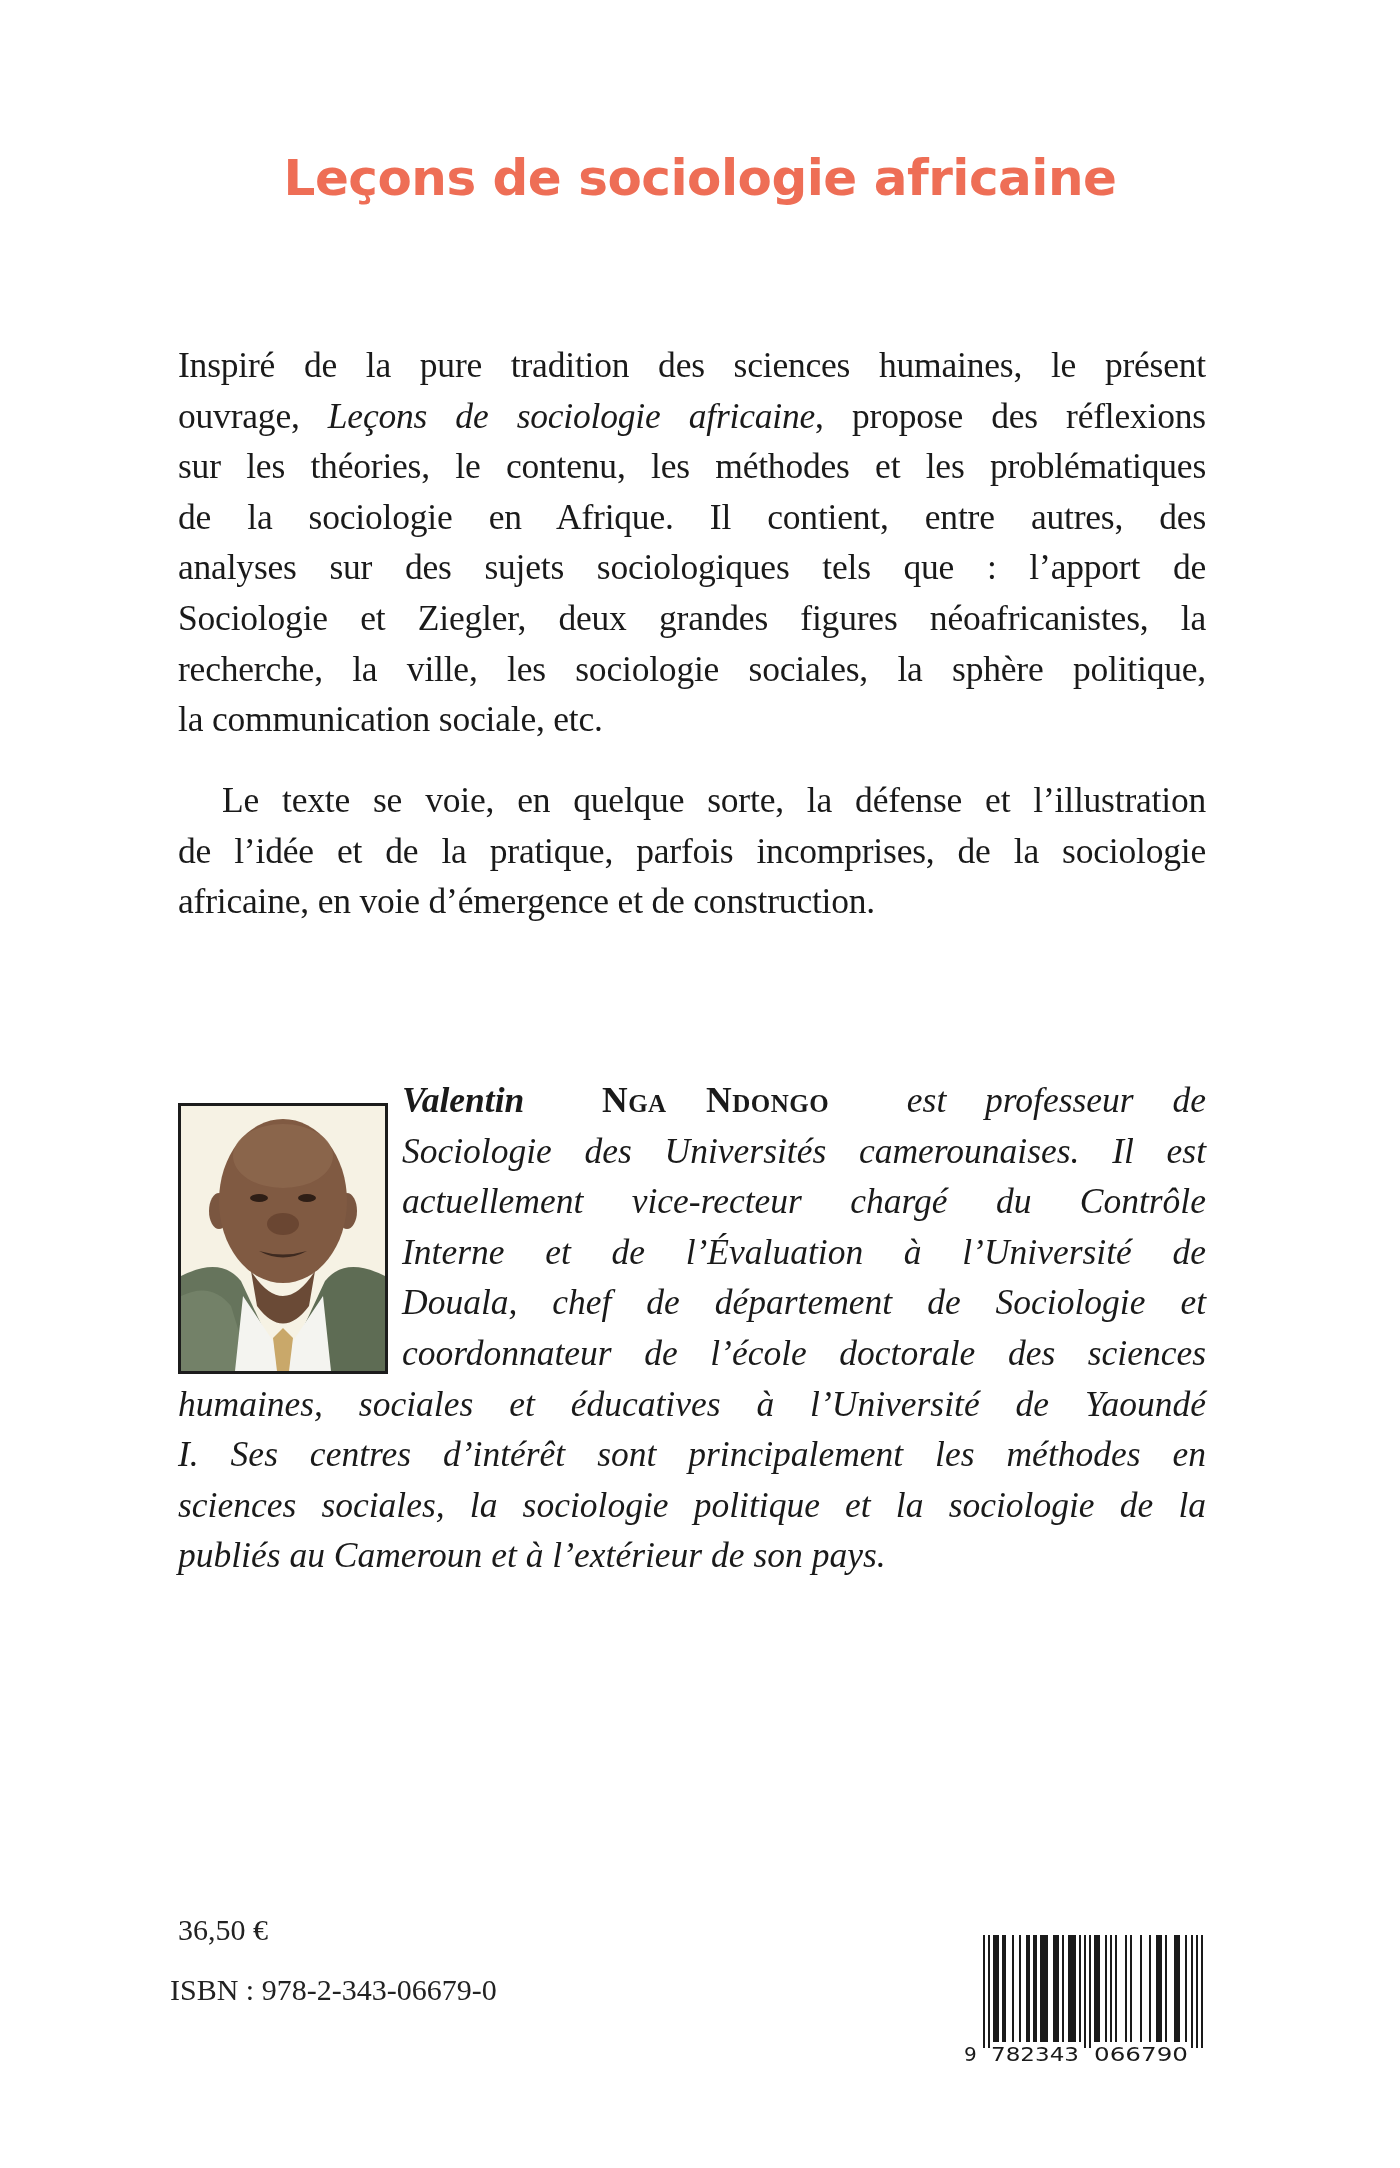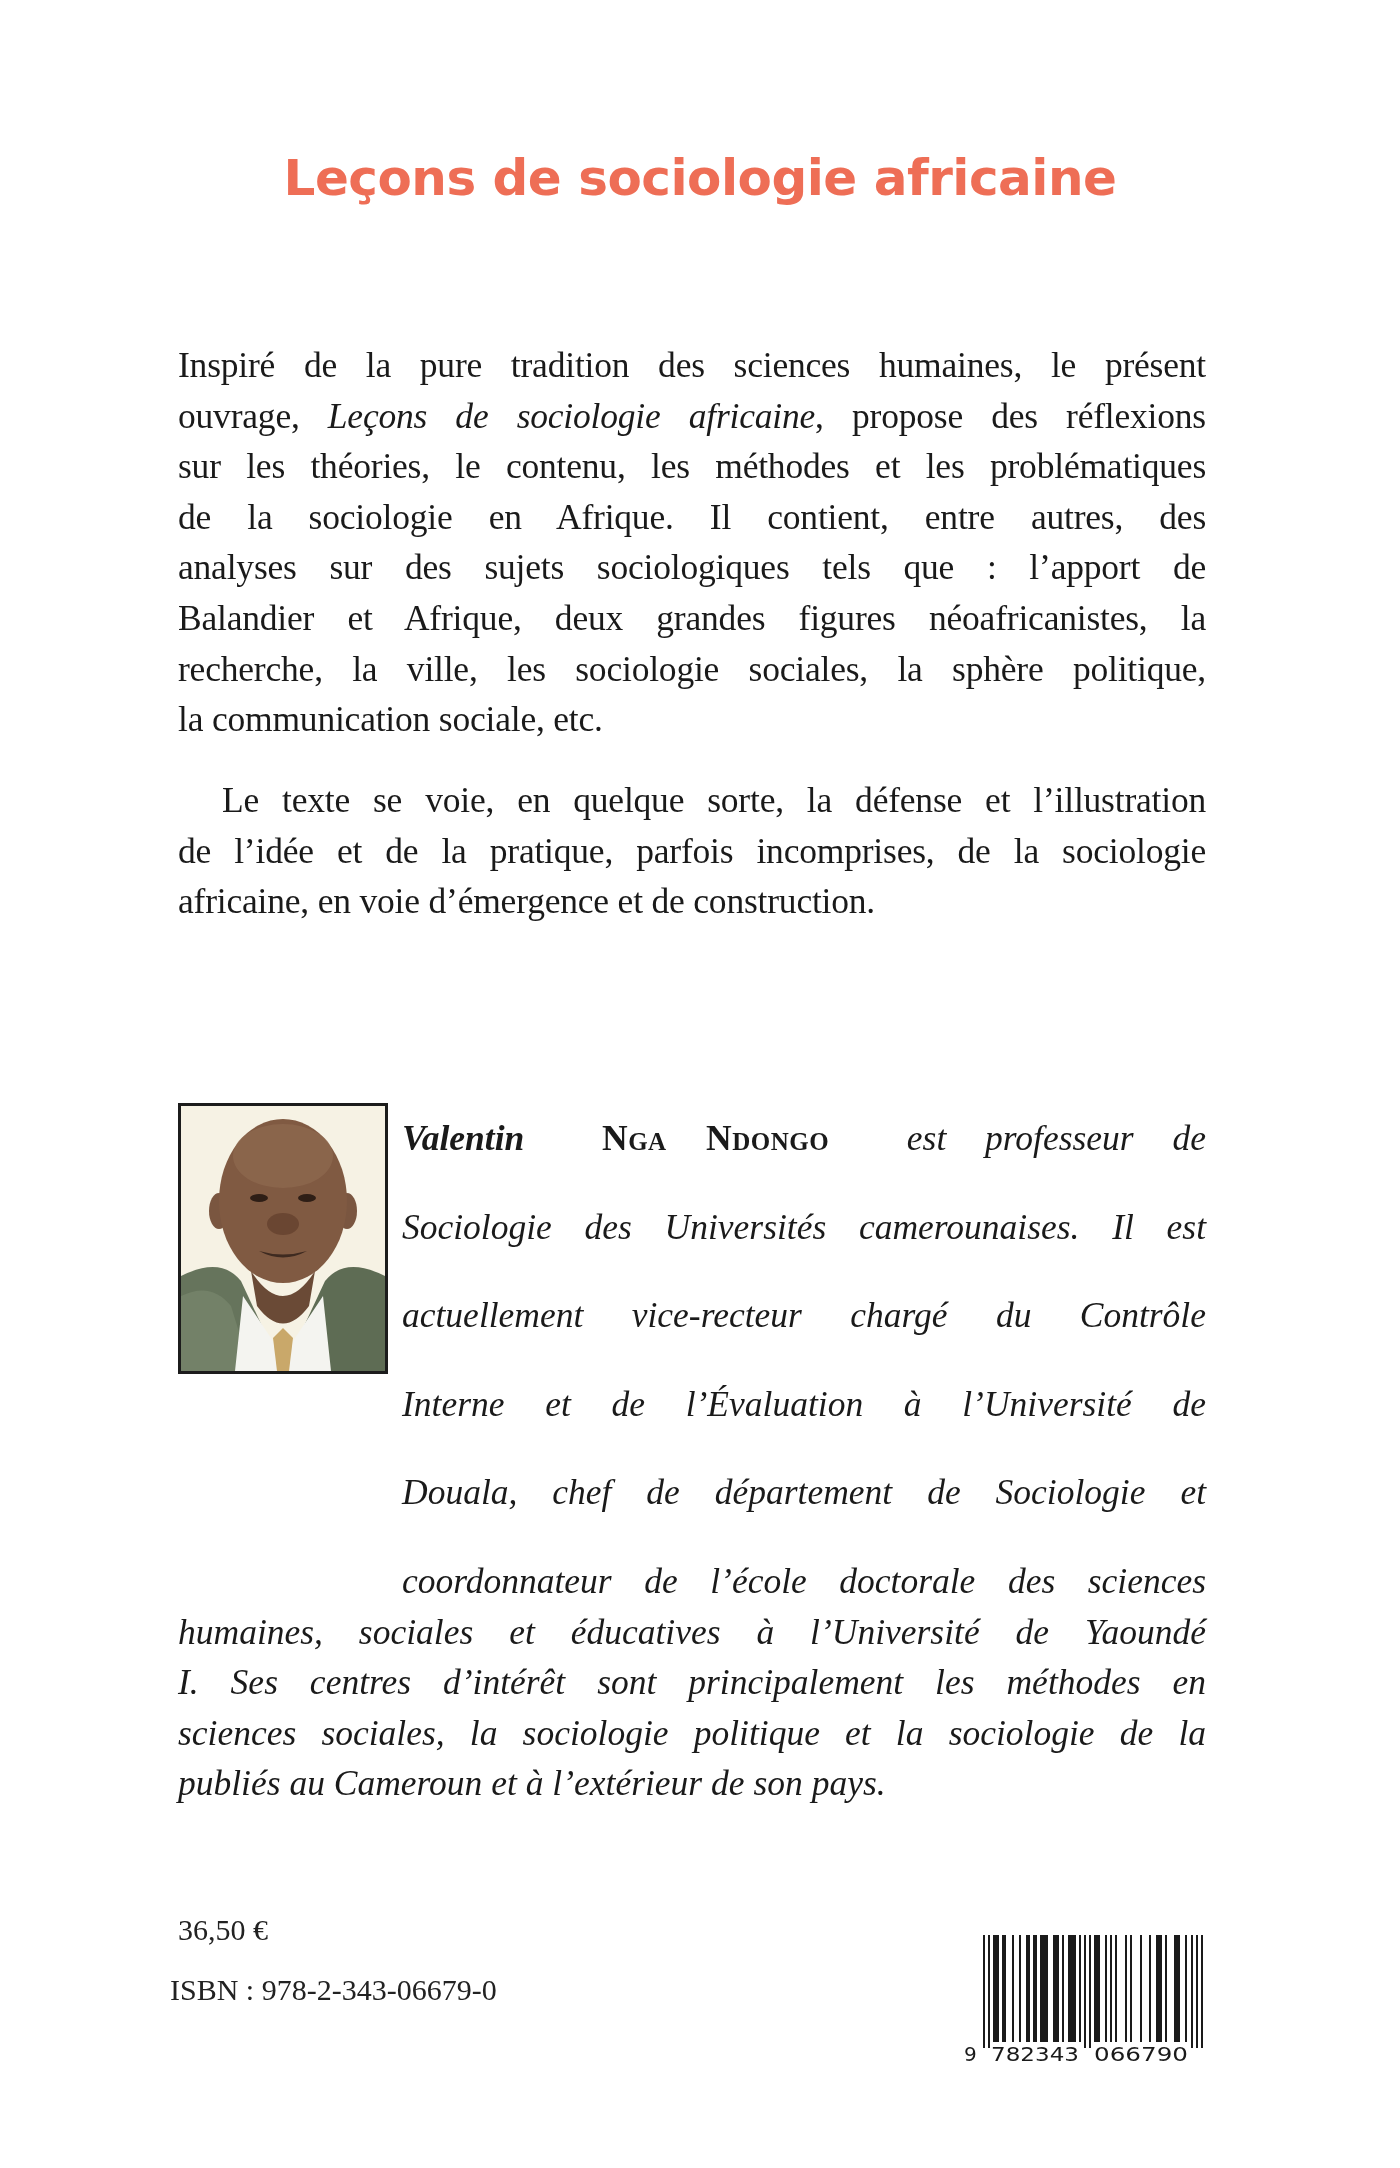--- a/index.html
+++ b/index.html
@@ -74,21 +74,21 @@
       position: absolute;
       left: 178px;
       top: 1075px;
       width: 1028px;
       font-style: italic;
       font-size: 35.5px;
       line-height: 50.6px;
       margin: 0;
     }
     .author .line { height: 50.6px; }
-    .author .line.wrap { padding-left: 224px; margin-top: 38px; }
+    .author .line.wrap { padding-left: 224px; }
     .author .name-first { font-weight: bold; font-style: italic; }
     .author .name-last { font-style: normal; font-weight: bold; font-variant: small-caps; letter-spacing: 0.5px; }
 
     .isbn {
       position: absolute;
       left: 170px;
       top: 1972px;
       font-size: 30px;
       line-height: 36px;
       color: #222;
@@ -116,21 +116,21 @@
 <div class="cover">
 
   <div class="title">Leçons de sociologie africaine</div>
 
   <div class="body-text p1">
     <span class="line">Inspiré de la pure tradition des sciences humaines, le présent</span>
     <span class="line"><span>ouvrage,</span> <span class="italic">Leçons de sociologie africaine</span><span>, propose des réflexions</span></span>
     <span class="line">sur les théories, le contenu, les méthodes et les problématiques</span>
     <span class="line">de la sociologie en Afrique. Il contient, entre autres, des</span>
     <span class="line">analyses sur des sujets sociologiques tels que : l’apport de</span>
-    <span class="line">Balandier et Afrique, deux grandes figures néoafricanistes, la</span>
+    <span class="line">Sociologie et Ziegler, deux grandes figures néoafricanistes, la</span>
     <span class="line">recherche, la ville, les sociologie sociales, la sphère politique,</span>
     <span class="line last">la communication sociale, etc.</span>
   </div>
 
   <div class="body-text p2">
     <span class="line"><span class="indent"></span><span>Le texte se voie, en quelque sorte, la défense et l’illustration</span></span>
     <span class="line">de l’idée et de la pratique, parfois incomprises, de la sociologie</span>
     <span class="line last">africaine, en voie d’émergence et de construction.</span>
   </div>
 

